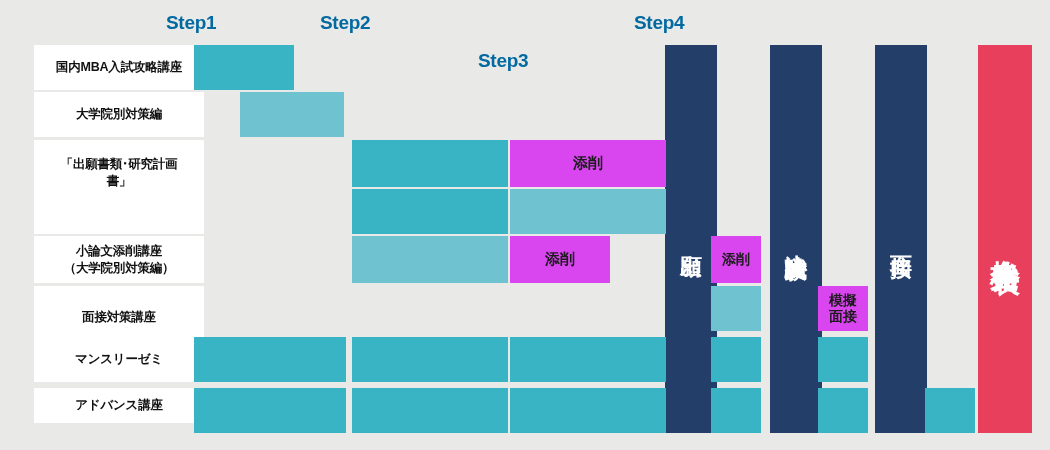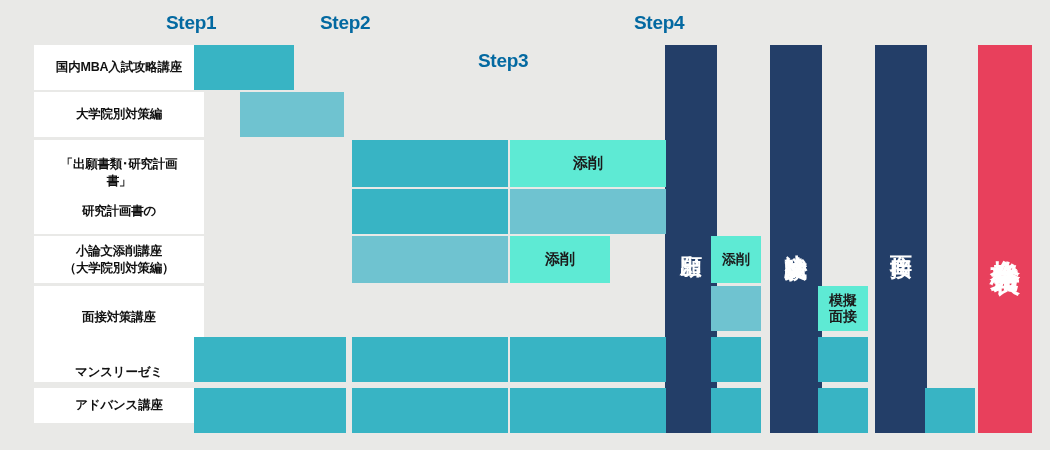--- a/index.html
+++ b/index.html
@@ -59,21 +59,21 @@
     position: absolute;
     box-sizing: border-box;
     display: flex;
     align-items: center;
     justify-content: center;
     font-weight: 700;
     letter-spacing: 0px;
   }
   .cell.teal      { background: #38b4c4; }
   .cell.lightteal { background: #6fc3d0; }
-  .cell.orange    { background: #5eead4; color: #1b1b1b; font-size: 15px; }
+  .cell.orange    { background: #d946ef; color: #1b1b1b; font-size: 15px; }
   .cell.navy      { background: #233e68; color: #ffffff; }
   .cell.red       { background: #e8405c; color: #ffffff; }
 
   
   .vertical-text {
     writing-mode: vertical-rl;
     text-orientation: upright;
     font-size: 22px;
     font-weight: 700;
     line-height: 1.08;
@@ -112,35 +112,34 @@
           <span>大学院別対策編</span>
         </div>
       </div>
       <div class="row-label" style="top: 140px; height: 65px;">
         <div>
           <span>「出願書類･研究計画書」</span>
         </div>
       </div>
       <div class="row-label" style="top: 189px; height: 45px;">
         <div>
-          <span>研究計画書の</span>
         </div>
       </div>
       <div class="row-label" style="top: 236px; height: 47px;">
         <div>
           <span>小論文添削講座</span>
           <span>（大学院別対策編）</span>
         </div>
       </div>
       <div class="row-label" style="top: 286px; height: 63px;">
         <div>
           <span>面接対策講座</span>
         </div>
       </div>
-      <div class="row-label" style="top: 337px; height: 45px; align-items: flex-end;">
+      <div class="row-label" style="top: 337px; height: 45px;">
         <div>
           <span>マンスリーゼミ</span>
         </div>
       </div>
       <div class="row-label" style="top: 388px; height: 35px;">
         <div>
           <span>アドバンス講座</span>
         </div>
       </div>
     </div>

